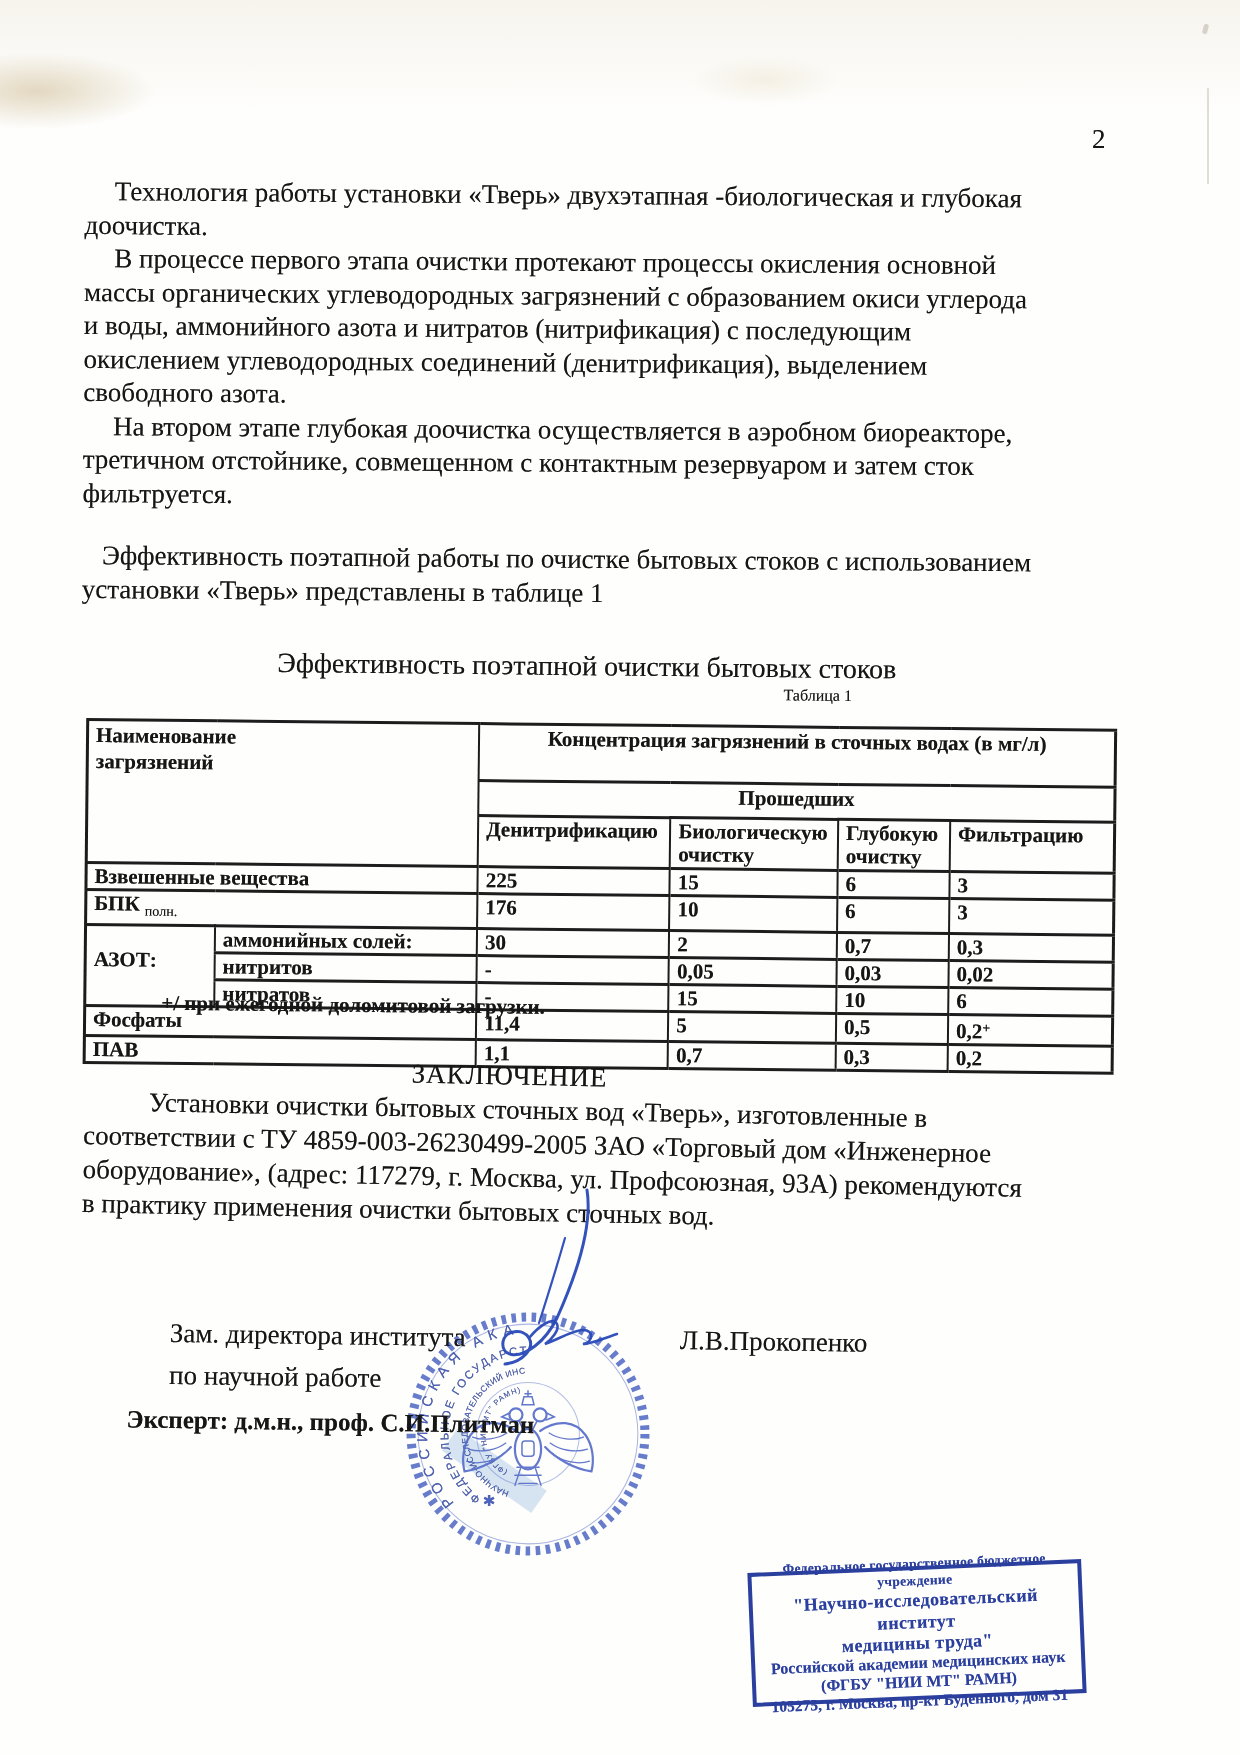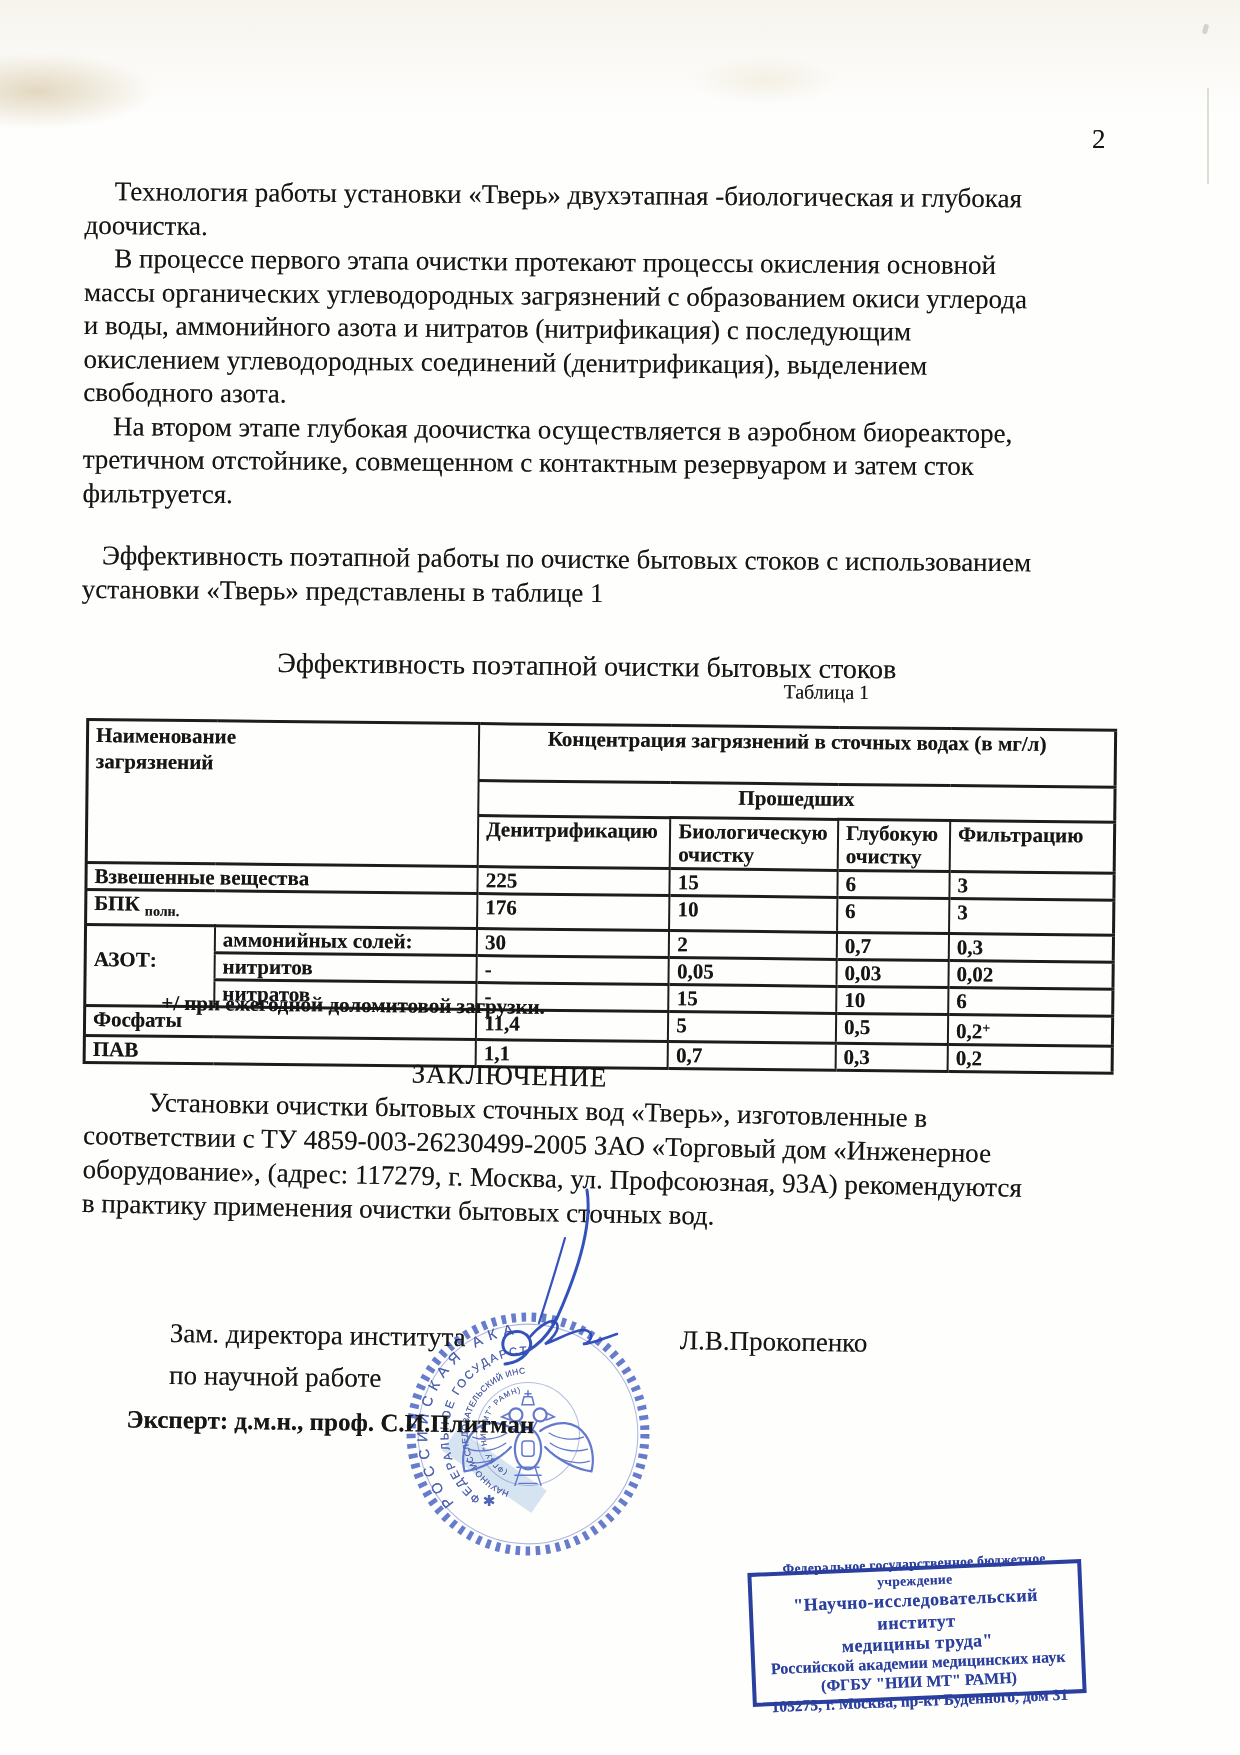--- a/index.html
+++ b/index.html
@@ -26,32 +26,32 @@
   
   .text-block{position:absolute;left:85px;top:175px;width:1085px;
     font-size:27px;line-height:33.5px;transform:rotate(.45deg);transform-origin:0 0;}
   .text-block .ind30{padding-left:30px;}
   .text-block .ind20{padding-left:20px;}
   .gap28{height:29px;}
 
   
   .table-section{position:absolute;left:87px;top:645px;width:1031px;transform:rotate(.6deg);transform-origin:0 0;}
   .table-title{width:1000px;text-align:center;font-size:28px;}
-  .table-label{position:absolute;left:697px;top:28px;font-size:20px;}
+  .table-label{position:absolute;left:697px;top:34px;font-size:16px;}
   table.data{border-collapse:collapse;table-layout:fixed;width:1031px;margin-top:41px;
     font-size:21px;font-weight:bold;}
   table.data td{border:2px solid #1d1d1d;border-top-width:3px;border-bottom-width:3px;
     padding:1px 7px;vertical-align:top;overflow:hidden;}
   table.data{border:3px solid #1b1b1b;}
   td.hdr-name{line-height:26px;padding-top:4px;}
   td.hdr-conc{text-align:center;height:52px;padding-top:6px;}
   td.hdr-pass{text-align:center;height:30px;}
   td.hdr-col{height:44px;line-height:23px;}
   tr.data-row td{height:22px;line-height:22px;}
-  sub.small{font-size:14px;vertical-align:-5px;font-weight:bold;}
+  sub.small{font-size:14px;vertical-align:-5px;font-weight:normal;}
   sup.small{font-size:14px;vertical-align:6px;font-weight:bold;}
   .footnote{position:absolute;left:78px;top:345px;font-size:21px;font-weight:bold;}
 
   
   .conclusion{position:absolute;left:85px;top:1050px;width:1078px;
     font-size:27px;line-height:34px;transform:rotate(1.15deg);transform-origin:0 0;}
   .concl-heading{width:850px;text-align:center;letter-spacing:1px;}
   .conclusion .ind65{padding-left:65px;}
 
   

